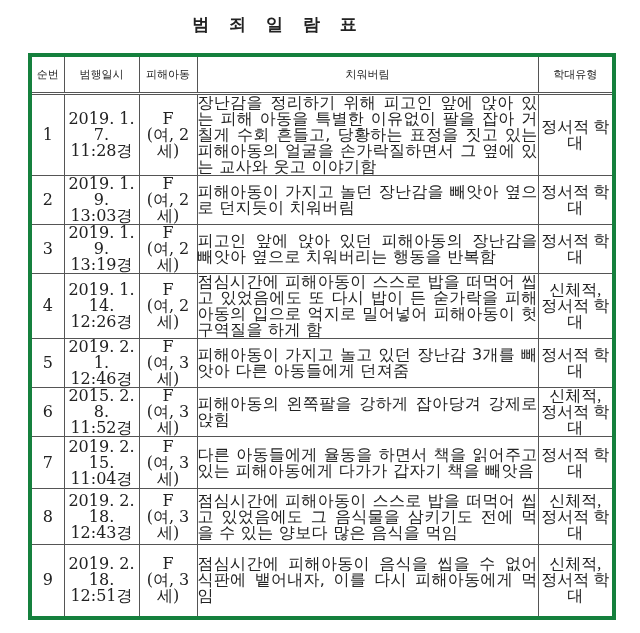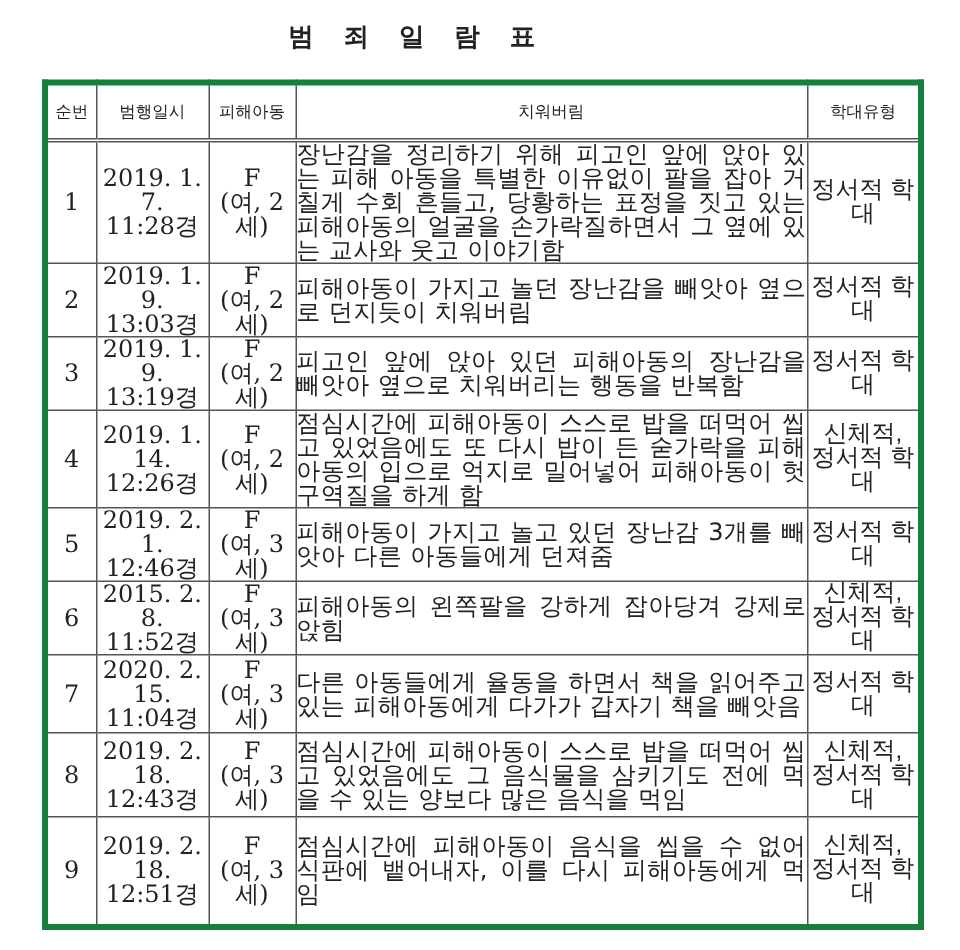--- a/index.html
+++ b/index.html
@@ -11,21 +11,21 @@
     table.crimes { position: absolute; left: 28px; top: 53px; width: 584px;
                    border-collapse: collapse; border: 4px solid #15803d; table-layout: fixed; }
     table.crimes th, table.crimes td { border: 1px solid #555; padding: 0; font-size: 16px;
                    line-height: 16px; color: #222; }
     table.crimes thead th { height: 35px; font-weight: normal; text-align: center;
                    border-bottom: 3px double #555; font-family: "DejaVu Sans", sans-serif; font-size: 11px; }
     td.c-num, td.c-date, td.c-victim, td.c-type { text-align: center; vertical-align: middle; }
     td.c-method { text-align: justify; vertical-align: middle; padding: 0 3px 0 3px;
                   font-family: "DejaVu Sans", sans-serif; font-size: 10.5px; letter-spacing: 0.3px; }
     td.c-date, td.c-victim, td.c-num { font-family: "DejaVu Serif", serif; font-size: 11px; }
-    td.c-type { font-family: Liberation Sans, sans-serif; font-size: 10.5px; }
+    td.c-type { font-family: Liberation Serif, serif; font-size: 10.5px; }
     td.summary { text-align: center; font-weight: bold; height: 34px;
                  font-family: "DejaVu Sans", sans-serif; font-size: 11px; border-top: 3px double #555; }
     .line { display: block; }
   </style>
 </head>
 <body>
 
 <div class="title">범 죄 일 람 표</div>
 
 <table class="crimes">
@@ -138,21 +138,21 @@
         </td>
       <td class="c-method">피해아동의 왼쪽팔을 강하게 잡아당겨 강제로 앉힘</td>
       <td class="c-type">
           <span class="line">신체적,</span>
           <span class="line">정서적 학대</span>
         </td>
     </tr>
     <tr style="height:52px">
       <td class="c-num">7</td>
       <td class="c-date">
-          <span class="line">2020. 2. 15.</span>
+          <span class="line">2019. 2. 15.</span>
           <span class="line">11:04경</span>
         </td>
       <td class="c-victim">
           <span class="line">F</span>
           <span class="line">(여, 3세)</span>
         </td>
       <td class="c-method">다른 아동들에게 율동을 하면서 책을 읽어주고 있는 피해아동에게 다가가 갑자기 책을 빼앗음</td>
       <td class="c-type">
           <span class="line">정서적 학대</span>
           <span class="line"></span>

